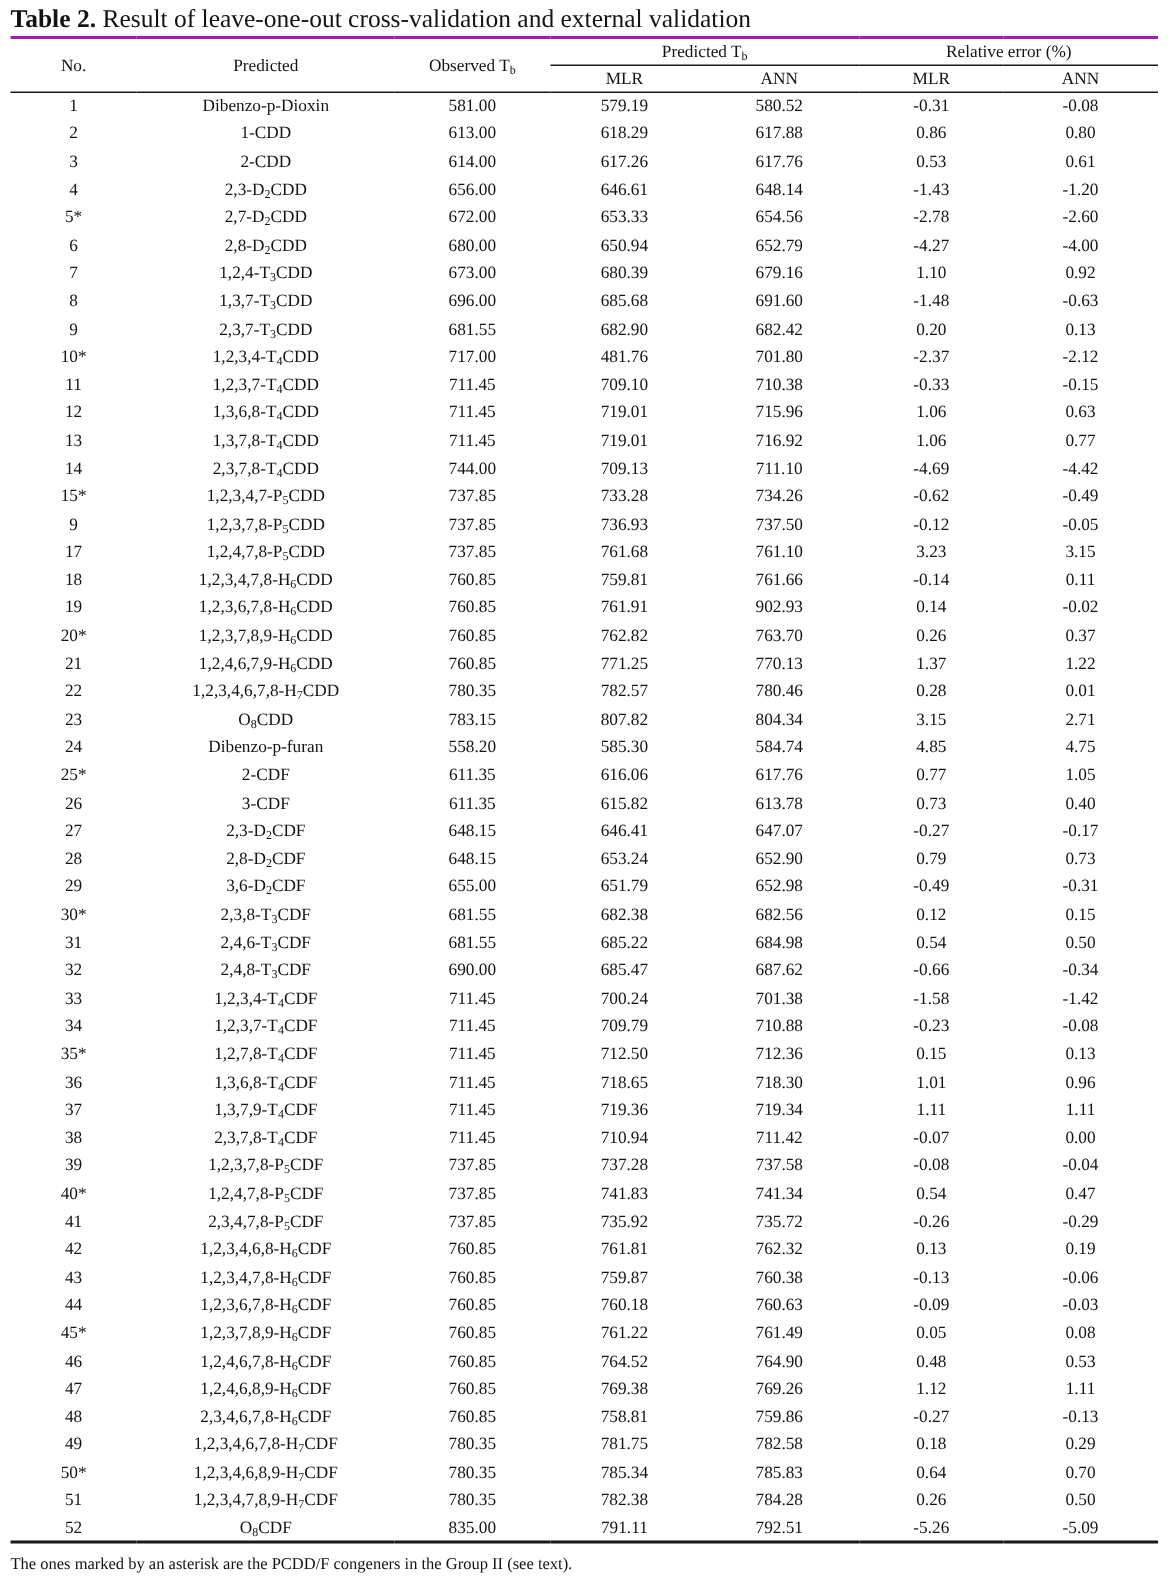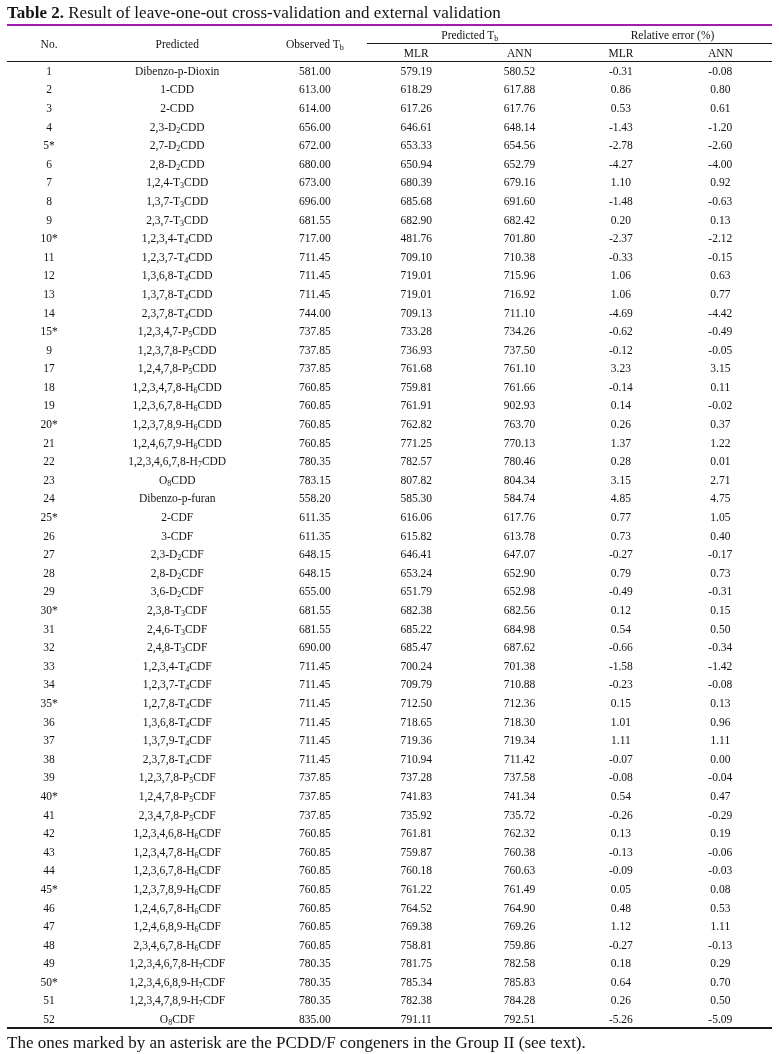--- a/index.html
+++ b/index.html
@@ -49,21 +49,21 @@
   thead th { height: 17px; vertical-align: middle; }
   thead tr.spanner-row th.spanner { border-bottom: 1px solid #181818; margin-top: 16px; }
   thead { border-bottom: 1.8px solid #181818; }
   tbody tr { height: 18.6px; }
   sub {
     font-size: 8px;
     vertical-align: -2px;
     line-height: 0;
   }
   .footnote {
-    font-size: 17px;
+    font-size: 11px;
     line-height: 16px;
     margin-top: 6px;
     white-space: nowrap;
   }
 </style>
 </head>
 <body>
 
 <div class="page">
 

